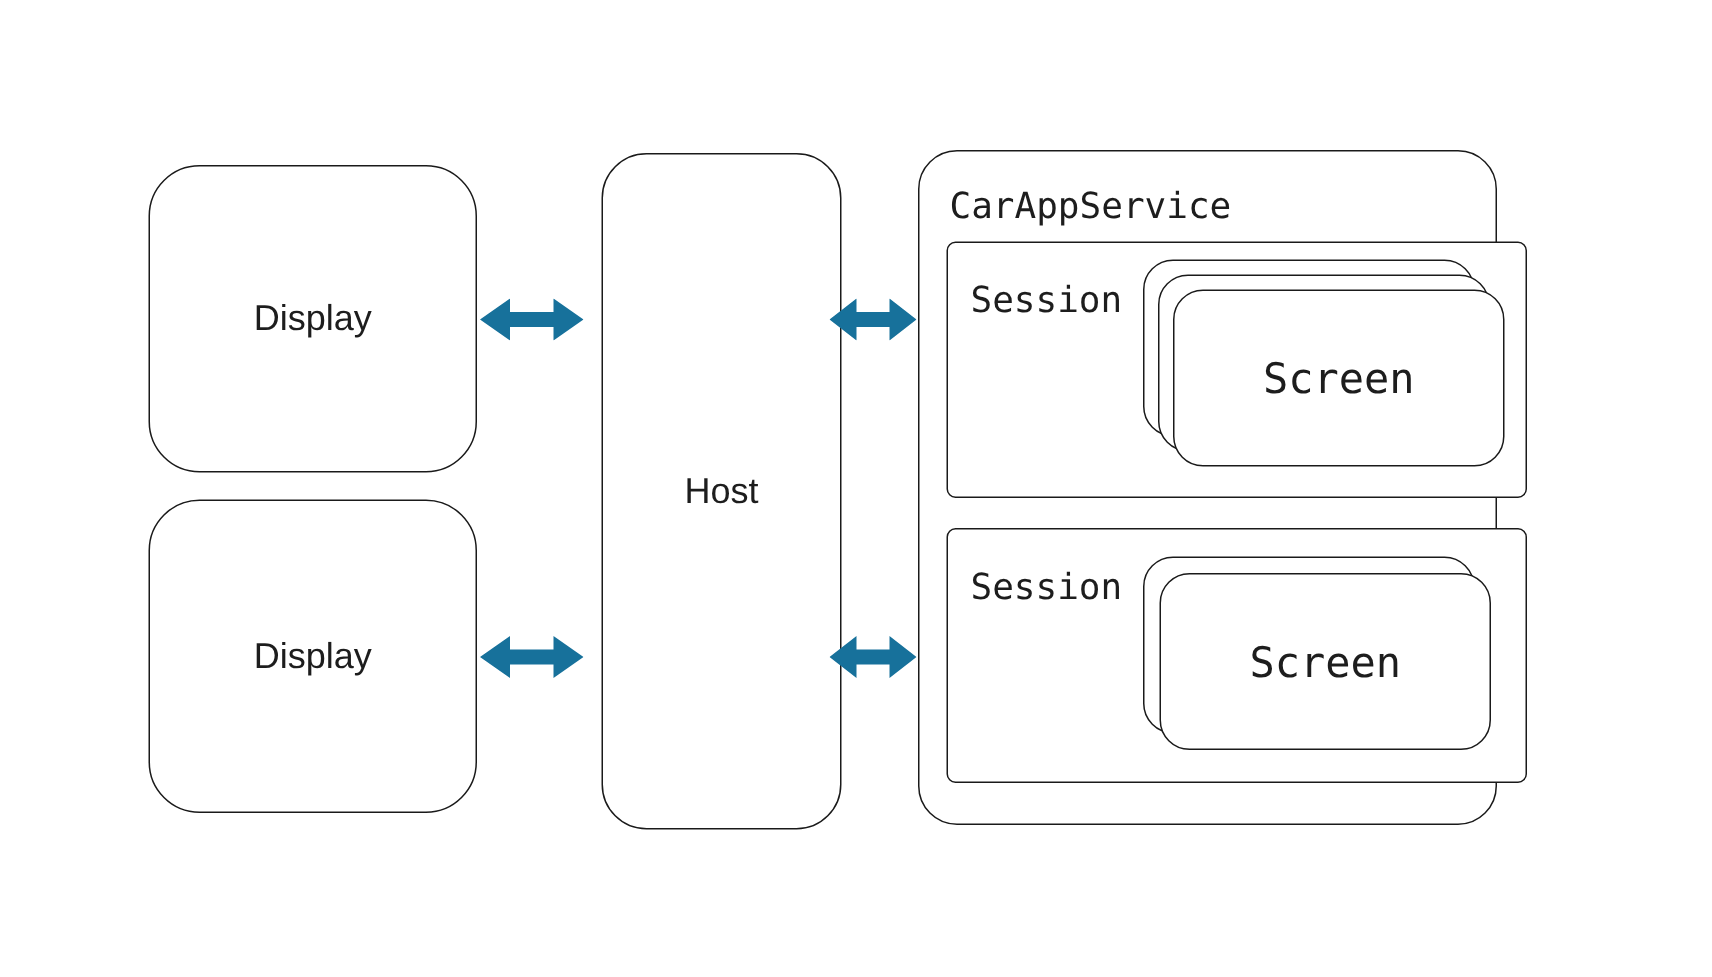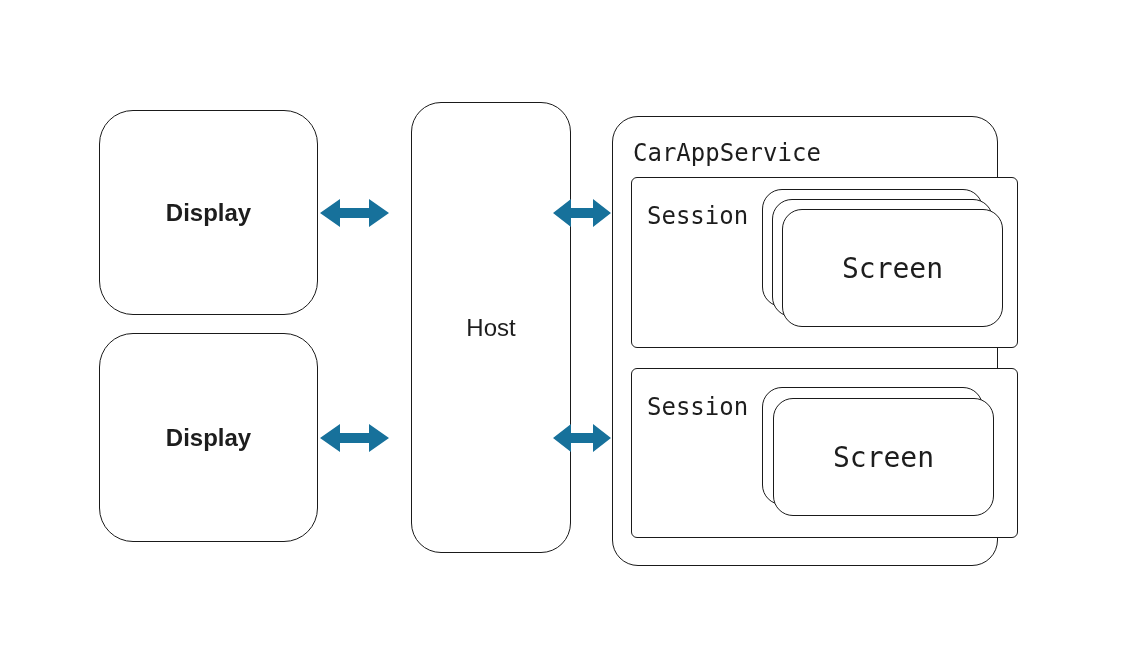--- a/index.html
+++ b/index.html
@@ -23,27 +23,27 @@
     position: absolute;
     background: var(--background);
     border: 1.4px solid var(--border);
   }
   .center-label {
     display: flex;
     align-items: center;
     justify-content: center;
     font-size: 24px;
   }
-  .display-box { left: 99px; width: 219px; height: 205px; border-radius: 34px; font-weight: bold; }
+  .display-box { left: 99px; width: 219px; height: 205px; border-radius: 34px; }
   #display1 { top: 110px; }
   #display2 { top: 333px; height: 209px; }
 
-  .host-box { left: 411px; top: 102px; width: 160px; height: 451px; border-radius: 30px; }
+  .host-box { left: 401px; top: 102px; width: 160px; height: 451px; border-radius: 30px; }
 
-  .cas-box { left: 612px; top: 116px; width: 386px; height: 450px; border-radius: 26px; }
+  .cas-box { left: 612px; top: 100px; width: 386px; height: 450px; border-radius: 26px; }
   .cas-title {
     position: absolute; left: 20px; top: 22px;
     font-family: "DejaVu Sans Mono", monospace;
     font-size: 24px;
     white-space: nowrap;
   }
 
   .session-box {
     position: absolute;
     left: 18px;

